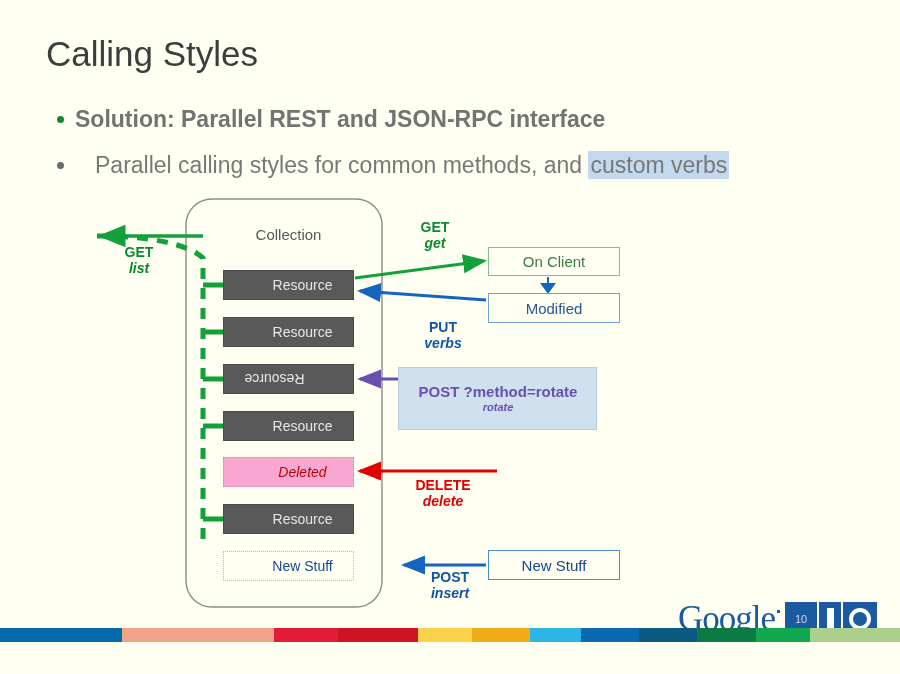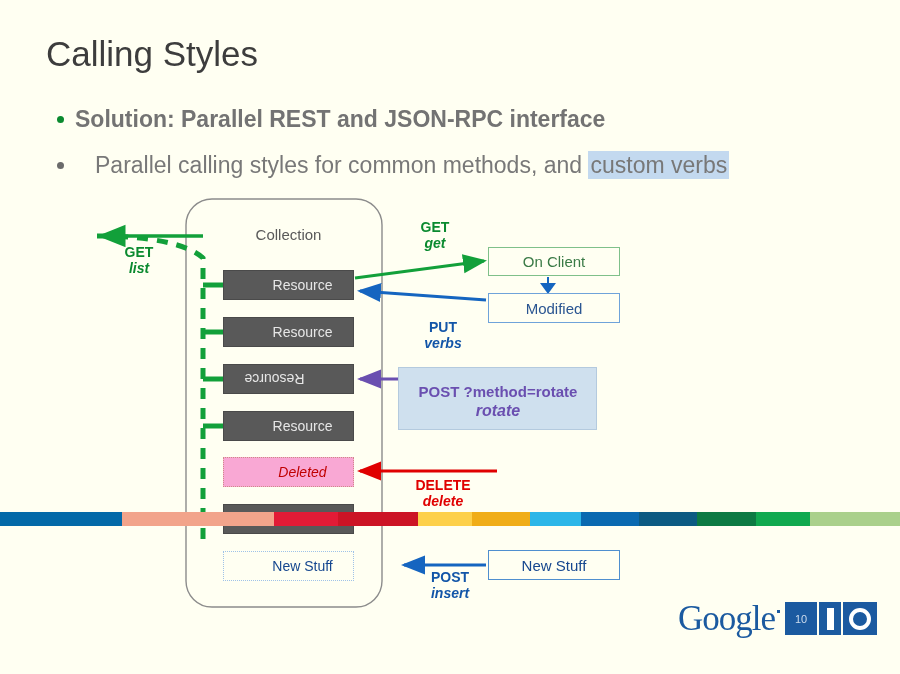--- a/index.html
+++ b/index.html
@@ -9,21 +9,21 @@
   body {
     width: 900px;
     height: 674px;
     background: #fffff2;
     font-family: "Liberation Sans", sans-serif;
     overflow: hidden;
   }
   #slide {
     position: relative;
     width: 900px;
-    height: 526px;
+    height: 642px;
     background: #fffff2;
   }
 
   
   #title {
     position: absolute;
     left: 46px;
     top: 34px;
     font-size: 35px;
     color: #3d3d3d;
@@ -176,21 +176,21 @@
   #lbl-put      { left: 403px; top: 320px; width: 80px; color: #1255a8; }
   #lbl-delete   { left: 398px; top: 478px; width: 90px; color: #e00000; }
   #lbl-post-ins { left: 410px; top: 570px; width: 80px; color: #1255a8; }
 
   #lbl-rotate {
     position: absolute;
     left: 403px; top: 383px; width: 190px;
     text-align: center; color: #6a4fb0; line-height: 1.2;
   }
   #lbl-rotate .v-method { font-size: 15px; font-weight: bold; display: block; }
-  #lbl-rotate .v-rpc { font-size: 16px; font-weight: bold; font-style: italic; display: block; }
+  #lbl-rotate .v-rpc { font-size: 11px; font-weight: bold; font-style: italic; display: block; }
 
   
   #logo {
     position: absolute;
     left: 678px;
     top: 601px;
     display: flex;
     align-items: center;
   }
   #logo-word {

